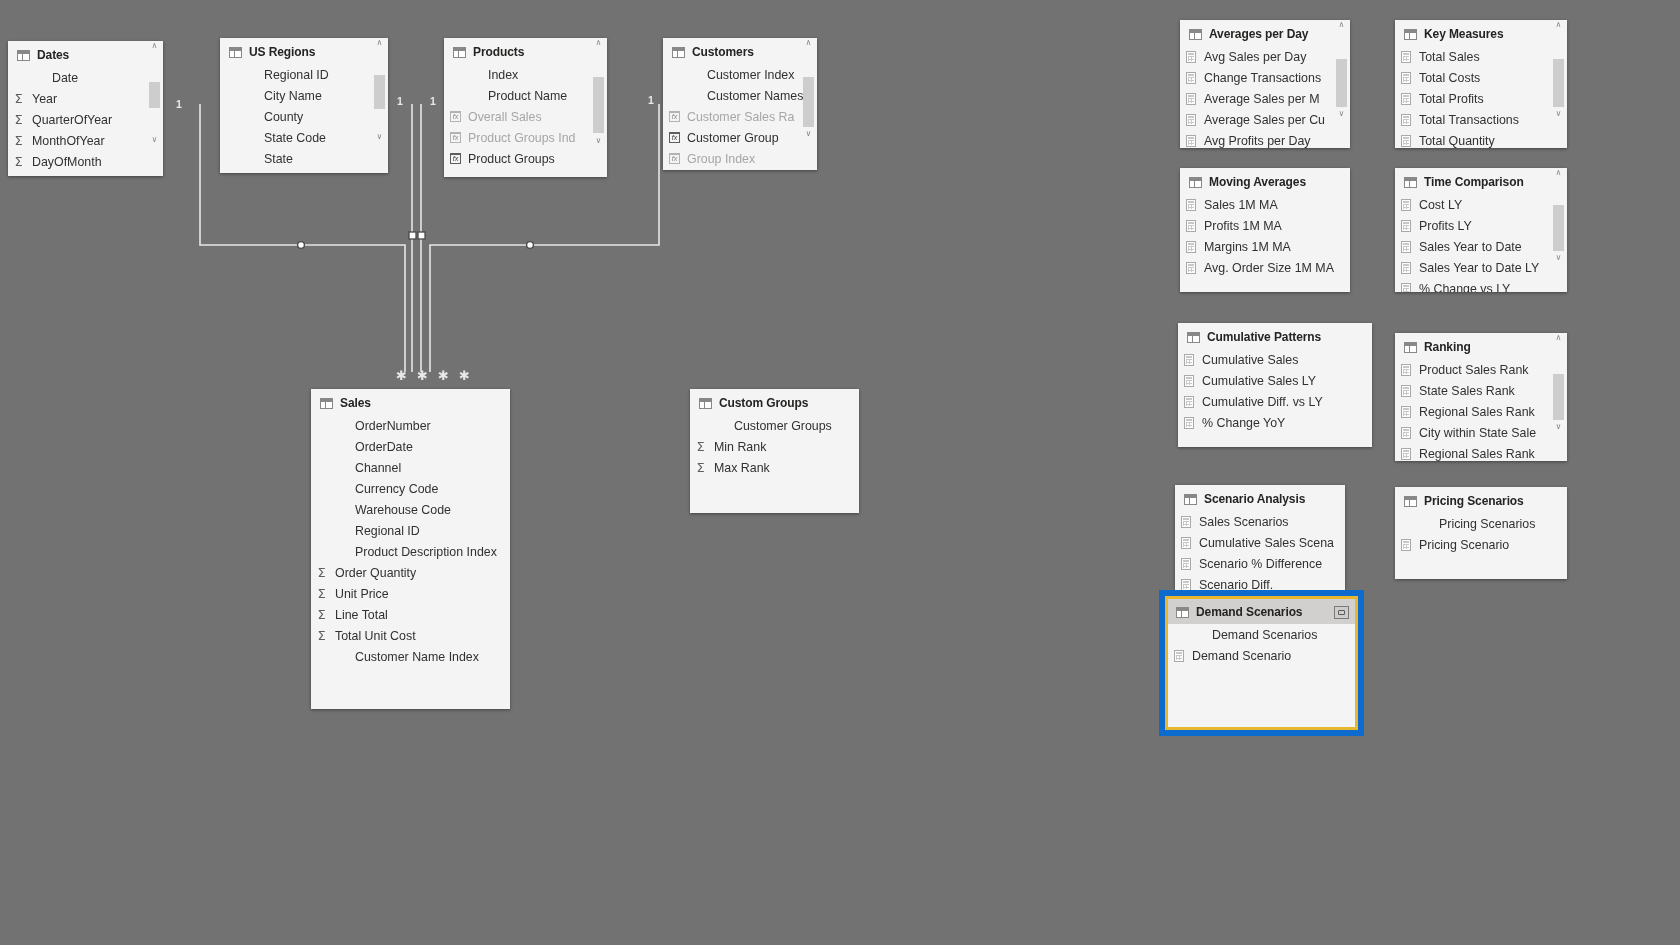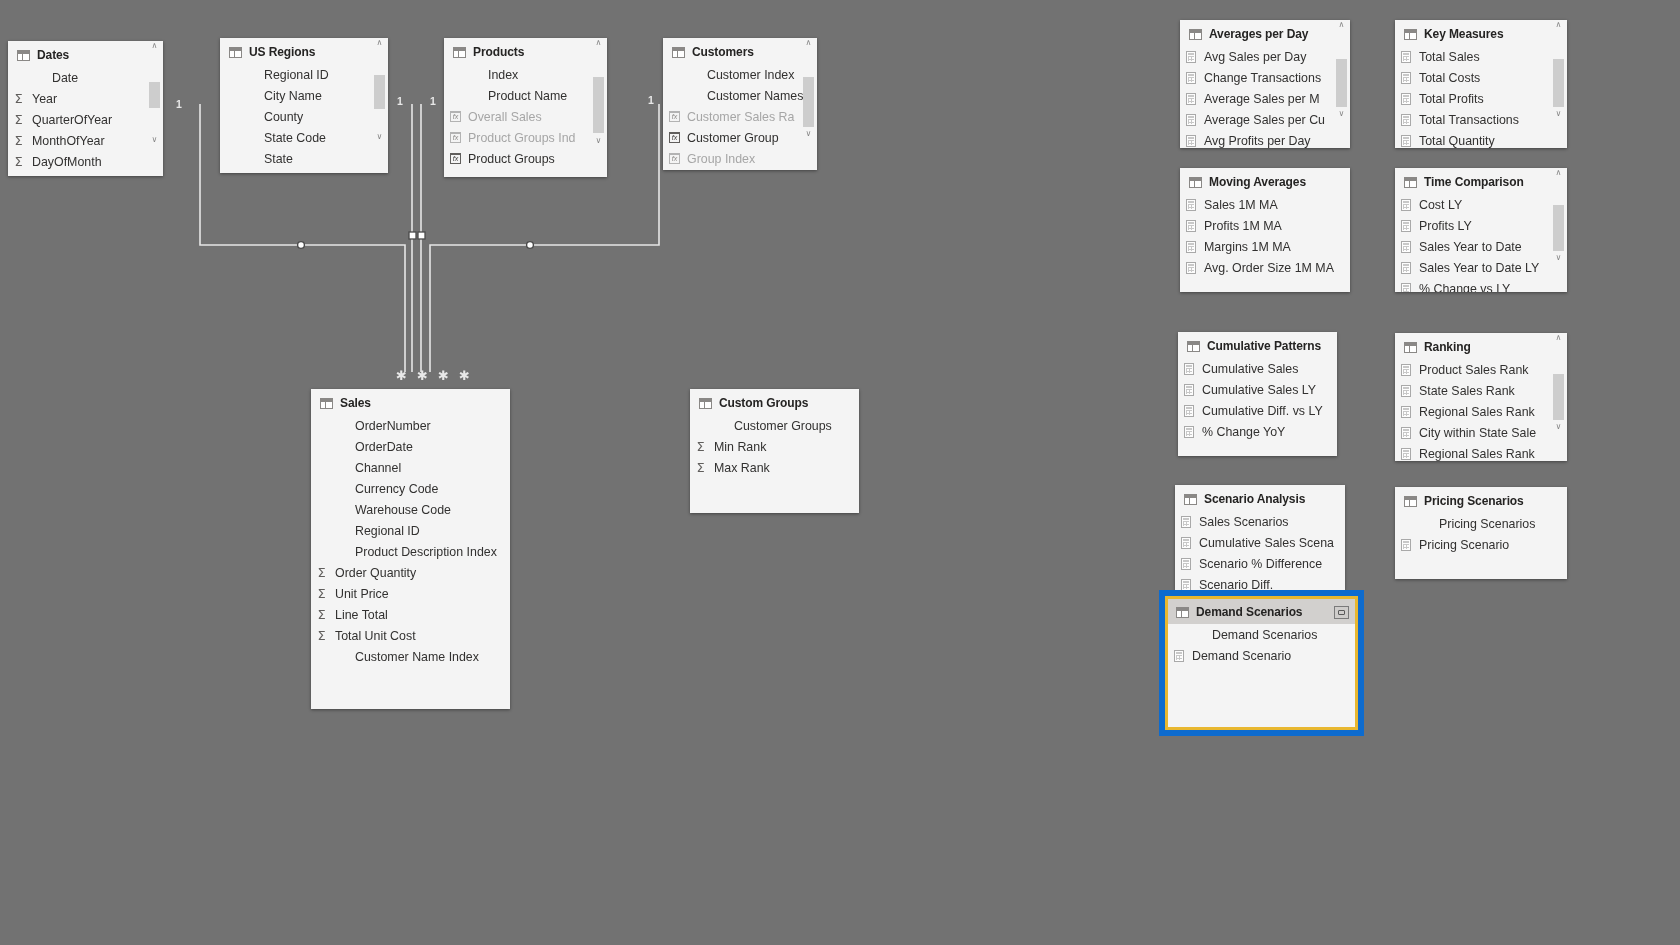--- a/index.html
+++ b/index.html
@@ -602,21 +602,21 @@
           </div>
         </div>
         <div class="vscroll" style="height: 96px;">
           <div class="arr">∧</div>
           <div class="track">
             <div class="thumb" style="top: 26px; height: 46px;"></div>
           </div>
           <div class="arr">∨</div>
         </div>
       </div>
-      <div class="card" style="left: 1178px; top: 332px; width: 159px; height: 124px;">
+      <div class="card" style="left: 1178px; top: 323px; width: 194px; height: 124px;">
         <div class="card-head">
           <span class="tbl-ico"></span>
           <span class="card-title">Cumulative Patterns</span>
         </div>
         <div class="field-list">
           <div class="field">
             <span class="m-ico"></span>
             <span>Cumulative Sales</span>
           </div>
           <div class="field">

